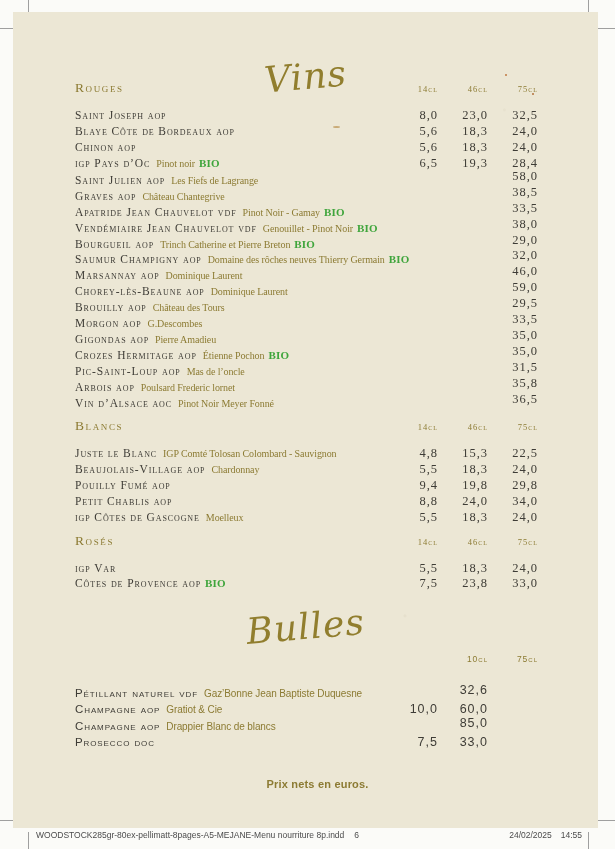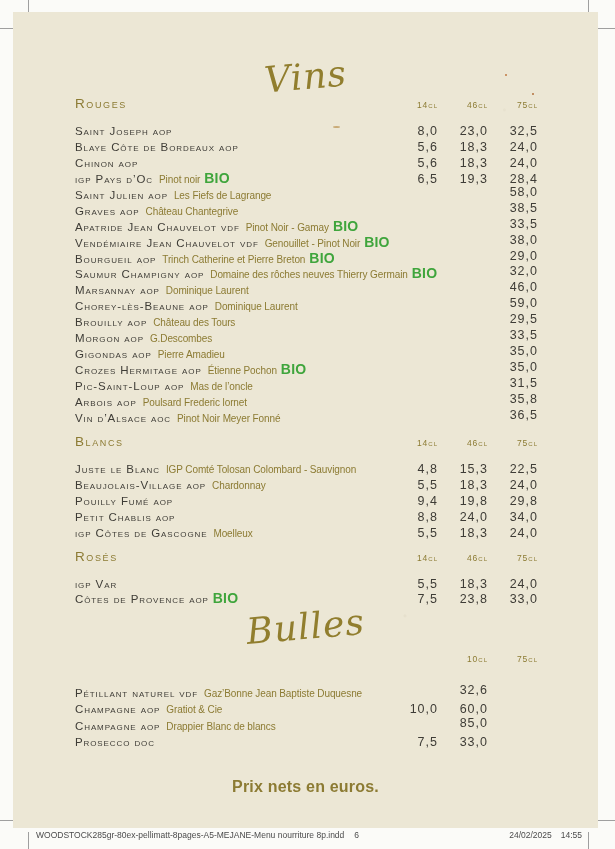--- a/index.html
+++ b/index.html
@@ -26,21 +26,21 @@
   .script-title{
     position:absolute;left:0;width:100%;text-align:center;
     font-family:"DejaVu Serif",serif;font-style:italic;
     font-size:36px;color:var(--gold);letter-spacing:1px;
     transform:rotate(-5deg);
   }
   #vins-title{top:44px;}
   #bulles-title{top:594px;}
 
   .menu-block{position:absolute;left:62px;width:463px;}
-  #vins-sections{top:84px;}
+  #vins-sections{top:68px;font-family:Liberation Serif, serif;}
   #bulles-section{top:642px;}
 
   .section{margin-bottom:10px;}
   .sec-head{display:flex;align-items:baseline;height:20px;}
   .sec-heading{
     flex:1;font-size:13.5px;font-variant:small-caps;letter-spacing:1.6px;
     color:var(--olive);white-space:nowrap;
   }
   .col-heads{display:flex;justify-content:flex-end;width:150px;flex:none;}
   .col-h{
@@ -49,29 +49,29 @@
   }
   .rows{margin-top:5px;}
   #bulles-section .rows{margin-top:9px;}
   .row{display:flex;align-items:baseline;height:15.95px;}
   #bulles-section .row{height:16.4px;}
   .row-name{flex:1;min-width:0;white-space:nowrap;}
   .wname{
     font-size:11.5px;font-variant:small-caps;letter-spacing:.9px;color:var(--ink);
   }
   .wdesc{font-size:10px;color:var(--olive);margin-left:6px;letter-spacing:-.1px;}
-  .wbio{font-size:14px;color:var(--bio);margin-left:4px;font-weight:700;letter-spacing:.2px;text-align:center;}
+  .wbio{font-size:11px;color:var(--bio);margin-left:4px;font-weight:700;letter-spacing:.2px;text-align:center;}
   .row-prices{display:flex;width:150px;flex:none;}
   .price-cell{
     width:50px;text-align:right;font-size:12.5px;letter-spacing:1px;color:var(--ink);
   }
 
   .price-note{
-    position:absolute;left:0;top:766px;width:100%;text-align:center;
-    font-size:16px;font-weight:700;color:var(--olive);letter-spacing:.2px;
+    position:absolute;left:12px;top:766px;width:100%;text-align:center;
+    font-size:11px;font-weight:700;color:var(--olive);letter-spacing:.2px;
   }
 
   .print-footer{position:absolute;top:830px;left:0;width:100%;
     font-size:8.5px;color:#4c4c4c;}
   .pf-left{position:absolute;left:36px;top:0;}
   .pf-page{margin-left:10px;}
   .pf-right{position:absolute;right:33px;top:0;}
   .pf-time{margin-left:9px;}
 </style>
 </head>

